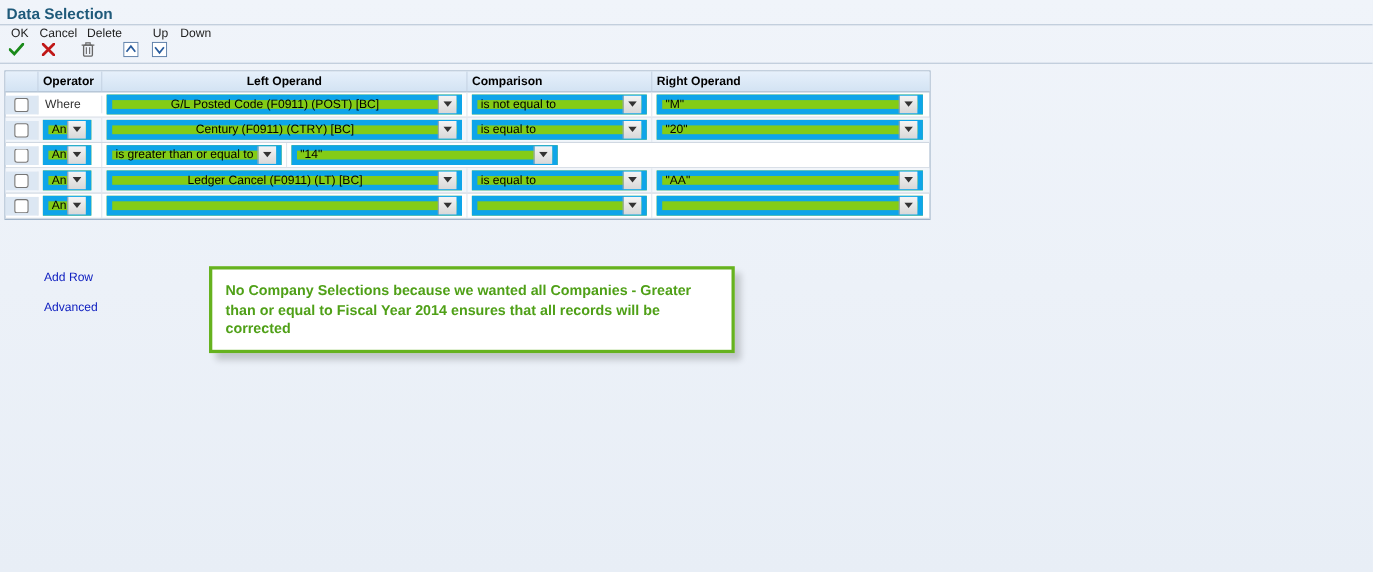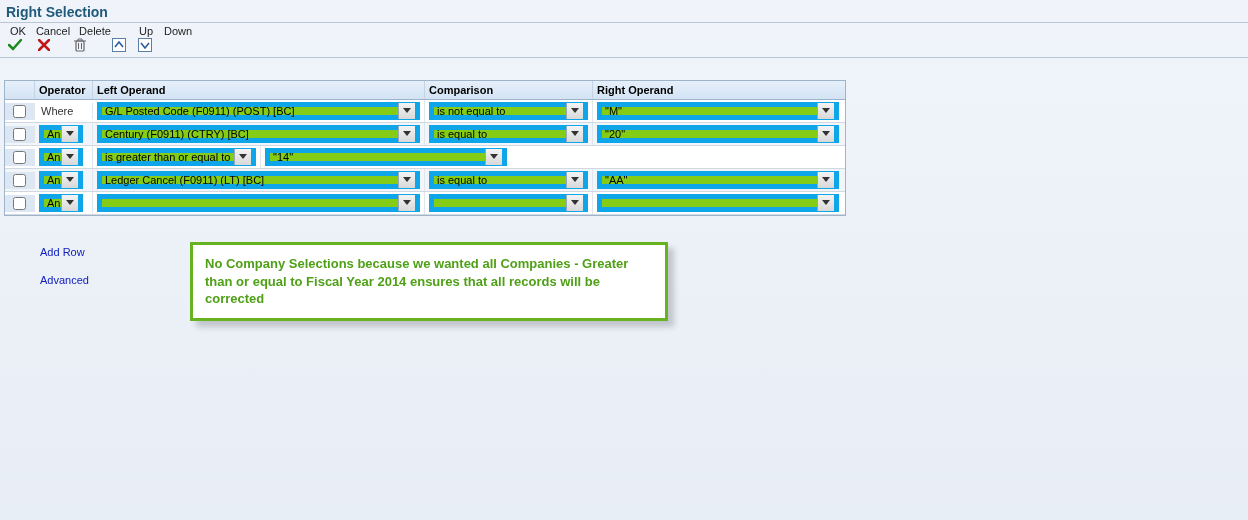--- a/index.html
+++ b/index.html
@@ -5,26 +5,26 @@
   html,body{margin:0;padding:0;font-family:Arial,Helvetica,sans-serif;font-size:11px;background:#ebf1f7;color:#000;}
   .page{width:1248px;height:520px;background:linear-gradient(#f0f4fa,#e8eef6);position:relative;overflow:hidden;}
   .title{font-size:14px;font-weight:bold;color:#1f5a7a;padding:4px 6px 2px;}
   .hr{border-top:1px solid #b8c6d6;margin:0 0 2px;}
   .toolbar-labels{display:flex;gap:0;padding:0 4px;}
   .toolbar-labels span{font-size:11px;color:#222;padding:0 3px;text-align:center;}
   .toolbar-icons{display:flex;gap:0;padding:0 4px 4px;align-items:center;}
   .icon{width:22px;height:16px;display:flex;align-items:center;justify-content:center;}
   .icon svg{display:block;}
   .spacer{width:10px;}
-  .grid{margin:22px 4px 0;border:1px solid #9fb3c9;background:#fff;width:840px;}
+  .grid{margin:6px 4px 0;border:1px solid #9fb3c9;background:#fff;width:840px;}
   .ghead{display:flex;background:linear-gradient(#e6f0fb,#d3e3f3);font-weight:bold;border-bottom:1px solid #9fb3c9;}
   .ghead div{padding:3px 4px;border-right:1px solid #c5d3e3;box-sizing:border-box;}
   .col-chk{width:30px;}
   .col-op{width:58px;}
-  .col-left{width:332px;}
+  .col-left{width:332px;text-align:center;}
   .col-comp{width:168px;}
   .col-right{width:250px;}
   .grow{display:flex;align-items:center;border-bottom:1px solid #d0d8e2;}
   .grow:nth-child(even){background:#f2f6fb;}
   .grow > div{padding:2px 4px;border-right:1px solid #e0e6ee;box-sizing:border-box;display:flex;align-items:center;}
   .grow .col-chk{background:#dce7f3;justify-content:center;}
   input[type=checkbox]{margin:0;}
   .where{font-size:11px;color:#333;padding-left:2px;}
   .sel{display:flex;align-items:center;border:5px solid #0ea5e9;background:#84cc16;height:18px;width:100%;box-sizing:border-box;}
   .sel .txt{flex:1;padding:0 3px;font-size:11px;white-space:nowrap;overflow:hidden;}
@@ -32,21 +32,21 @@
   .sel .btn svg{display:block;}
   .sel.small{width:44px;}
   .links{position:absolute;left:14px;top:246px;margin-left:26px;}
   .links a{display:block;color:#1020c0;font-size:11px;margin-bottom:16px;cursor:pointer;}
   .callout{position:absolute;left:190px;top:242px;width:448px;border:3px solid #66b21f;background:#fff;padding:10px 12px;font-size:13px;font-weight:bold;color:#4fa017;line-height:1.35;box-shadow:6px 6px 6px rgba(0,0,0,.18);}
 </style>
 </head>
 <body>
 <div class="page">
 
-<div class="title">Right Selection</div>
+<div class="title">Data Selection</div>
 <div class="hr"></div>
 
 <div class="toolbar-labels">
   <span style="width:22px">OK</span>
   <span style="width:36px">Cancel</span>
   <span style="width:36px">Delete</span>
   <span class="spacer"></span>
   <span style="width:22px">Up</span>
   <span style="width:30px">Down</span>
 </div>

